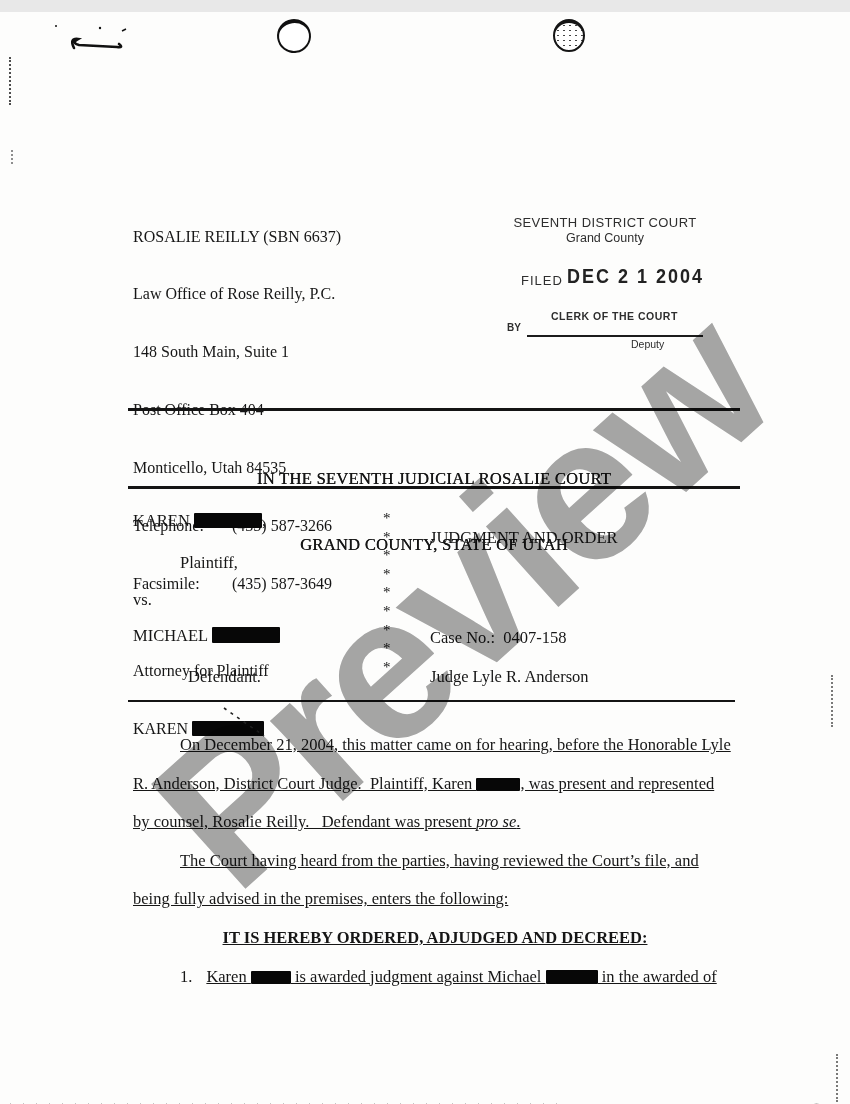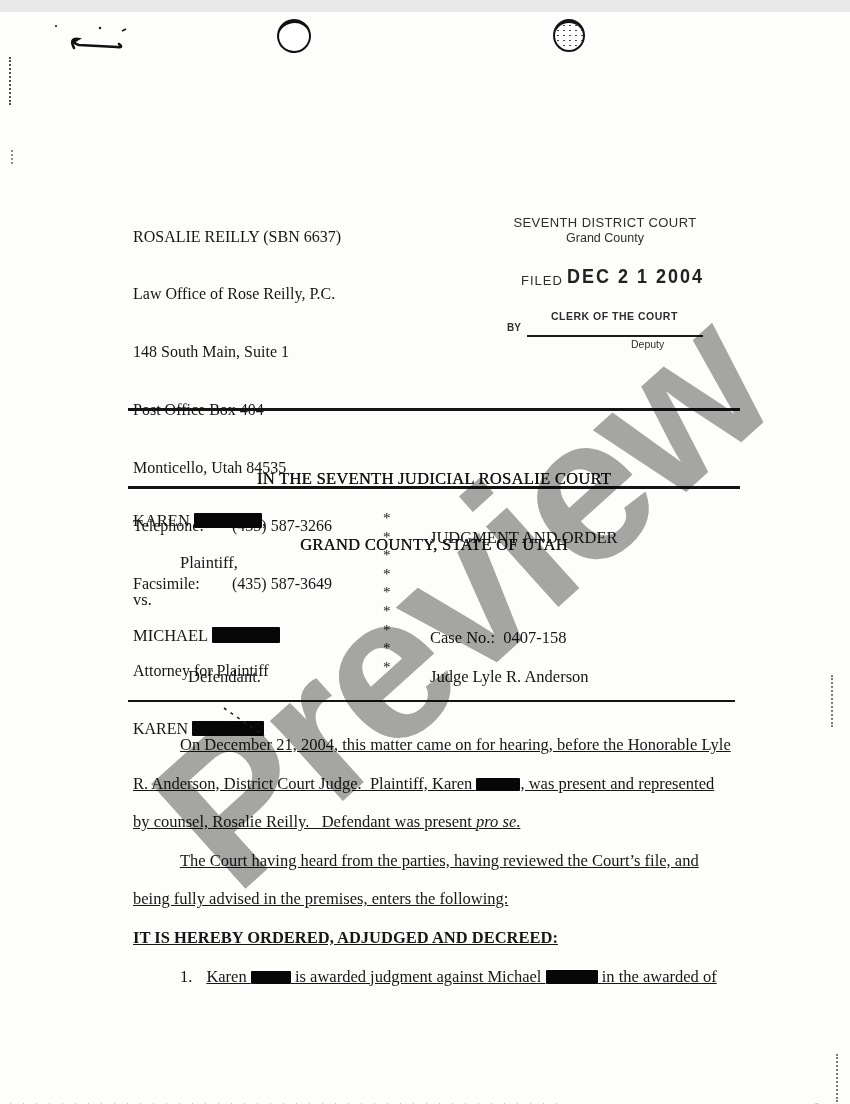--- a/index.html
+++ b/index.html
@@ -60,21 +60,21 @@
   
   .caption{left:128px;top:495px;width:620px;height:196px;font-size:16.5px;}
   .caption .item{position:absolute;white-space:pre;}
   .asterisk-col{position:absolute;left:255px;top:2px;white-space:pre-line;font-size:15px;line-height:18.6px;text-align:center;}
   
   .redact{display:inline-block;background:var(--color-redaction);vertical-align:-2px;border-radius:1px;}
   
   .doc-body{left:133px;top:714px;width:604px;font-size:16.5px;text-decoration:underline;}
   .bline{line-height:38.6px;white-space:pre;}
   .bline.indent{text-indent:47px;}
-  .bline.center{text-align:left;font-weight:bold;white-space:normal;}
+  .bline.center{text-align:center;font-weight:bold;white-space:normal;}
   .bline .num{display:inline-block;margin-left:47px;margin-right:14px;}
   .italic{font-style:italic;}
   
   .watermark{
     left:460px;top:588px;transform:translate(-50%,-50%) rotate(-42deg);
     font-family:"Liberation Sans","DejaVu Sans",sans-serif;font-weight:bold;
     font-size:205px;letter-spacing:-6px;color:var(--color-watermark);
     mix-blend-mode:multiply;pointer-events:none;white-space:nowrap;
   }
 </style>

